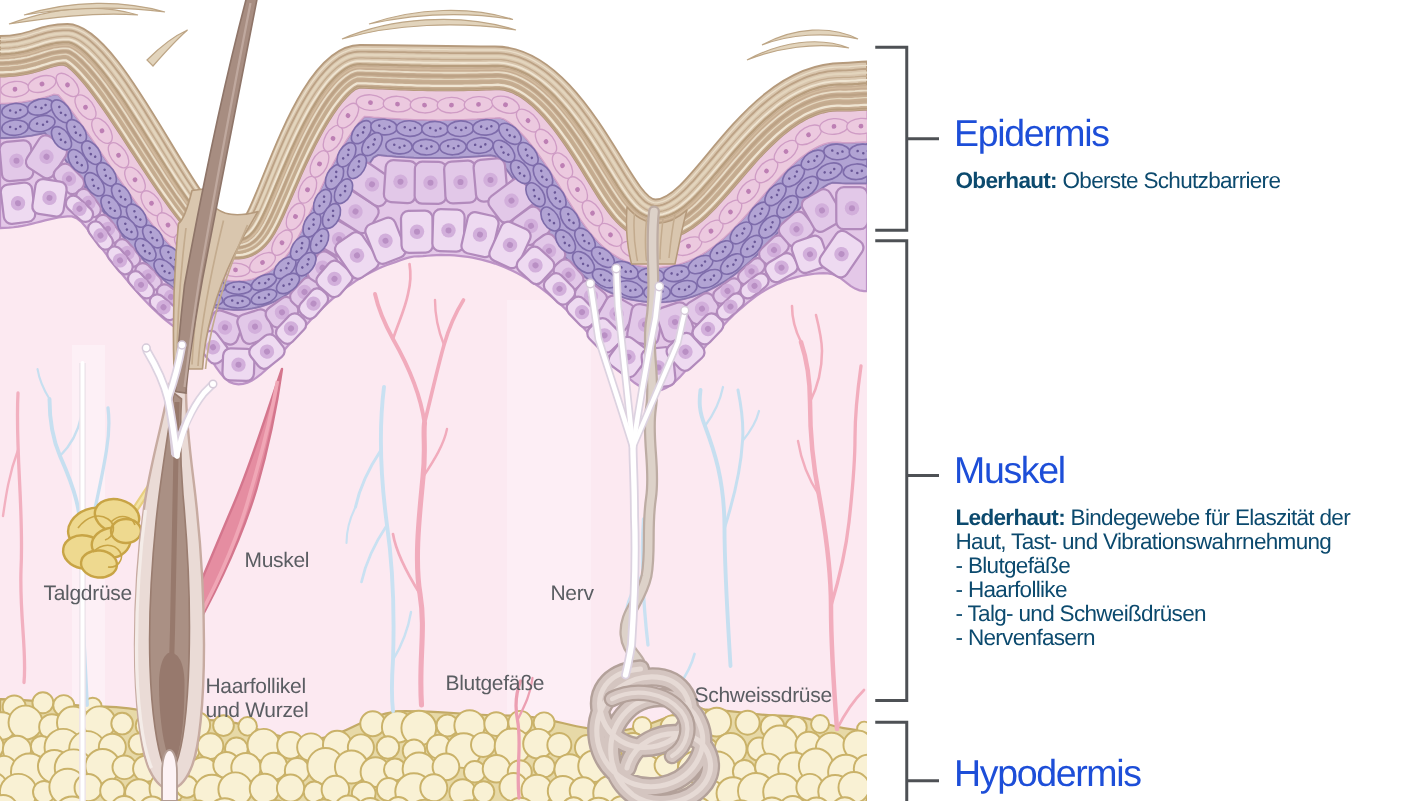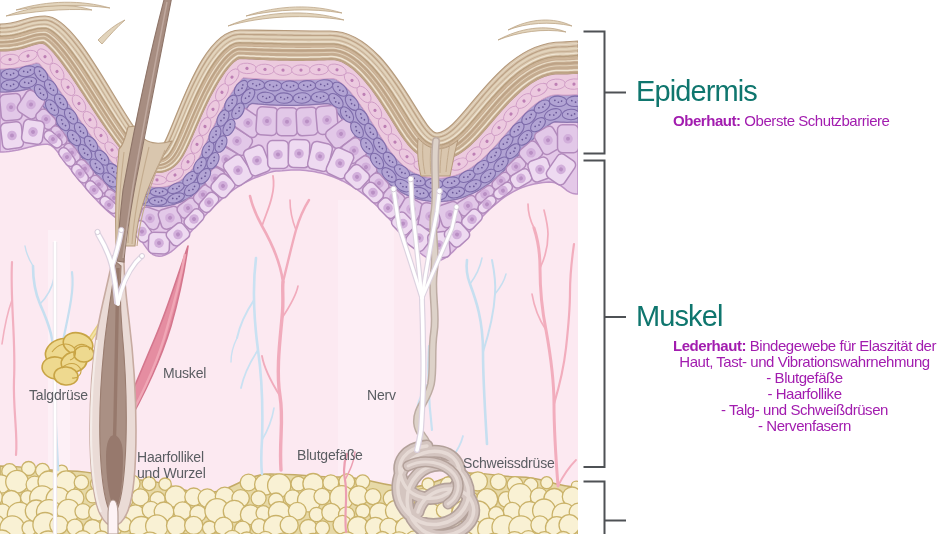--- a/index.html
+++ b/index.html
@@ -1,17 +1,17 @@
 <!DOCTYPE html>
 <html><head><meta charset="utf-8"><style>
 html,body{margin:0;padding:0;background:#fff;}
 #page{position:relative;width:950px;height:534px;background:#fff;overflow:hidden;
   font-family:"Liberation Sans",sans-serif;}
-.h1{position:absolute;left:636px;font-size:29px;color:#0f766e;letter-spacing:-0.9px;}
-.sub{position:absolute;left:673px;font-size:15px;line-height:16px;color:#a21caf;letter-spacing:-0.45px;text-align:center;}
+.h1{position:absolute;left:636px;font-size:25px;color:#1d4ed8;letter-spacing:-0.9px;}
+.sub{position:absolute;left:637px;font-size:15px;line-height:16px;color:#0c4a6e;letter-spacing:-0.45px;}
 </style></head>
 <body>
 <div id="page">
 <svg width="950" height="534" viewBox="0 0 950 534" style="position:absolute;left:0;top:0">
 <clipPath id="illu">
         <rect x="0" y="0" width="578" height="534"></rect>
       </clipPath>
 <g clip-path="url(#illu)">
 <rect x="0" y="0" width="578" height="534" fill="#fce9f1"></rect>
 <rect x="48" y="230" width="22" height="250" fill="#fdf0f6"></rect>
@@ -1401,13 +1401,14 @@
 </svg>
 <div class="h1" style="top:75px;">Epidermis</div>
 <div class="sub" style="top:112.5px;"><b>Oberhaut:</b> Oberste Schutzbarriere</div>
 <div class="h1" style="top:299.5px;">Muskel</div>
 <div class="sub" style="top:338px;"><b>Lederhaut:</b> Bindegewebe für Elaszität der<br>
 Haut, Tast- und Vibrationswahrnehmung<br>
 - Blutgefäße<br>
 - Haarfollike<br>
 - Talg- und Schweißdrüsen<br>
 - Nervenfasern</div>
+<div class="h1" style="top:501.5px;">Hypodermis</div>
 </div>
 
 </body></html>

